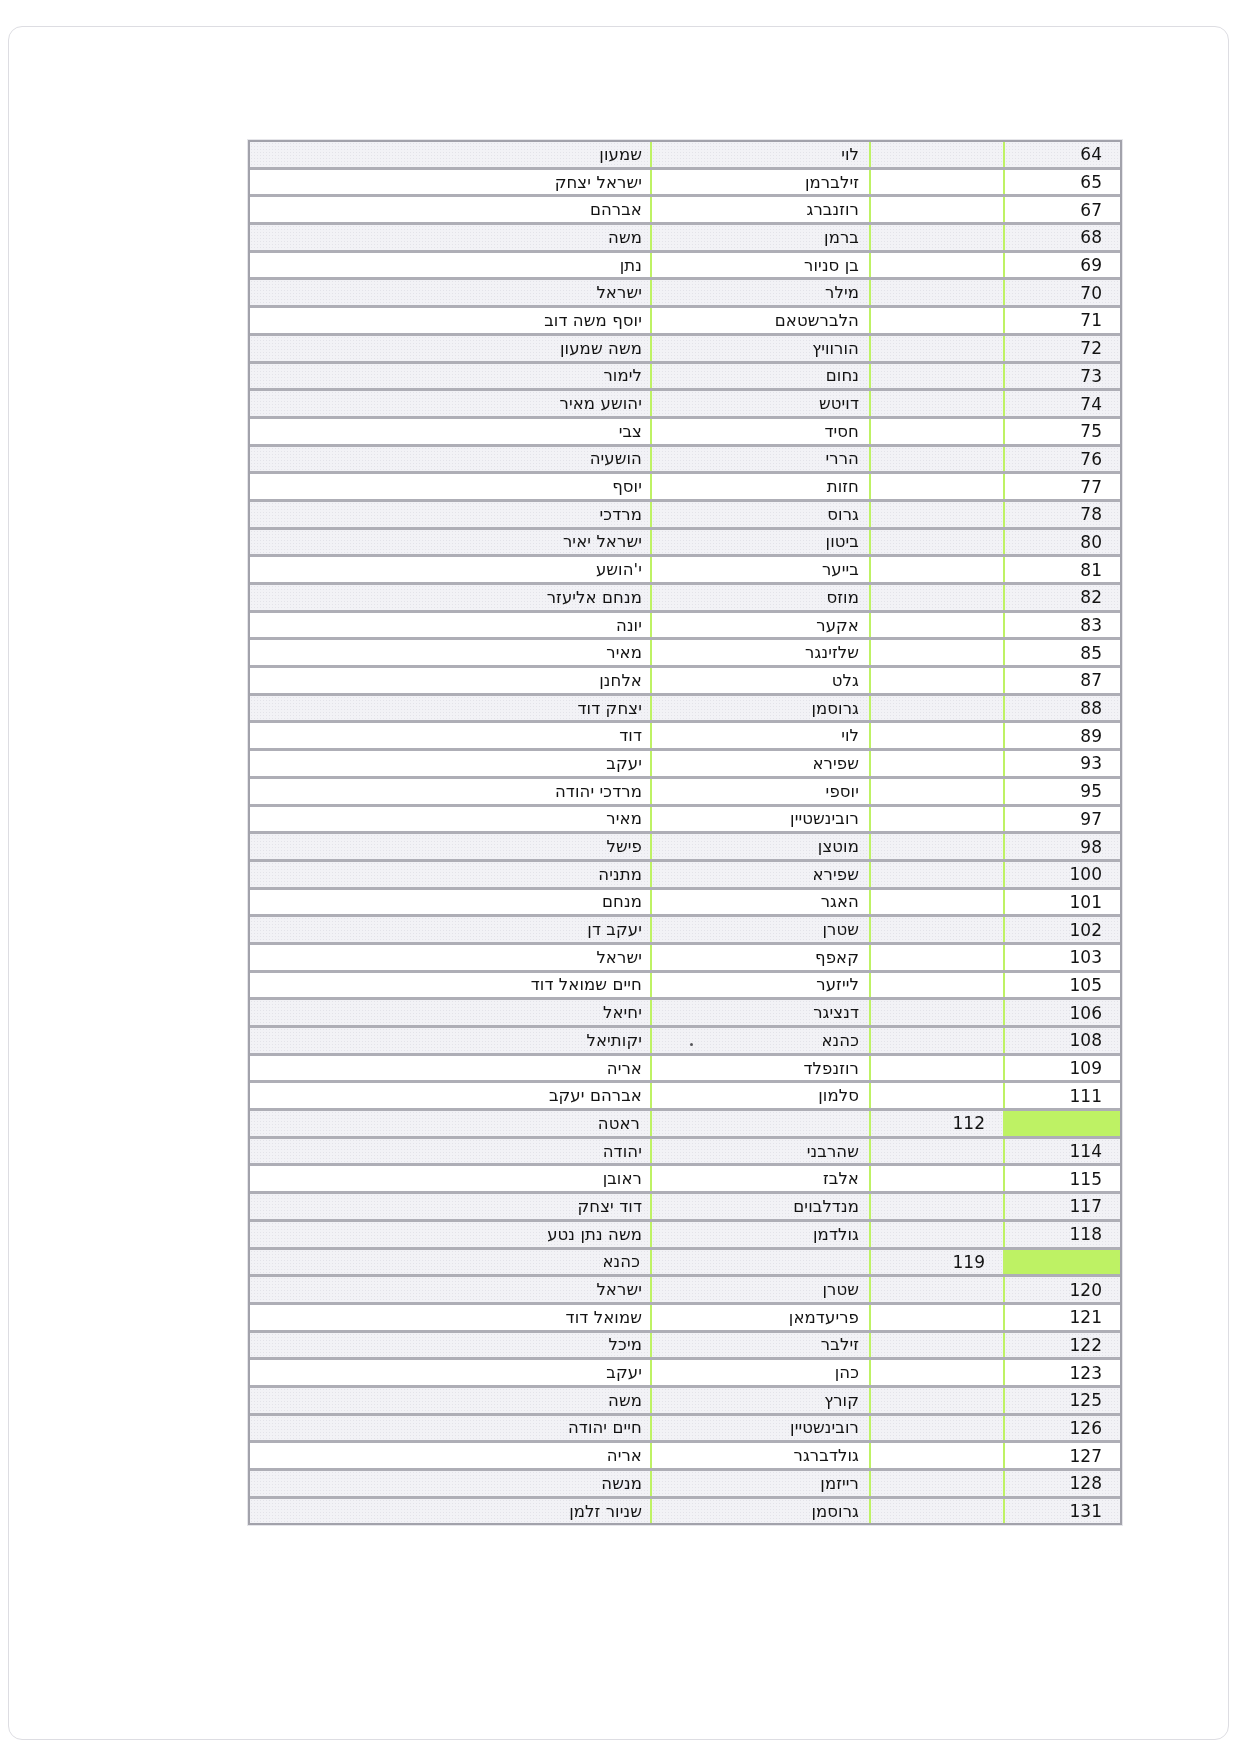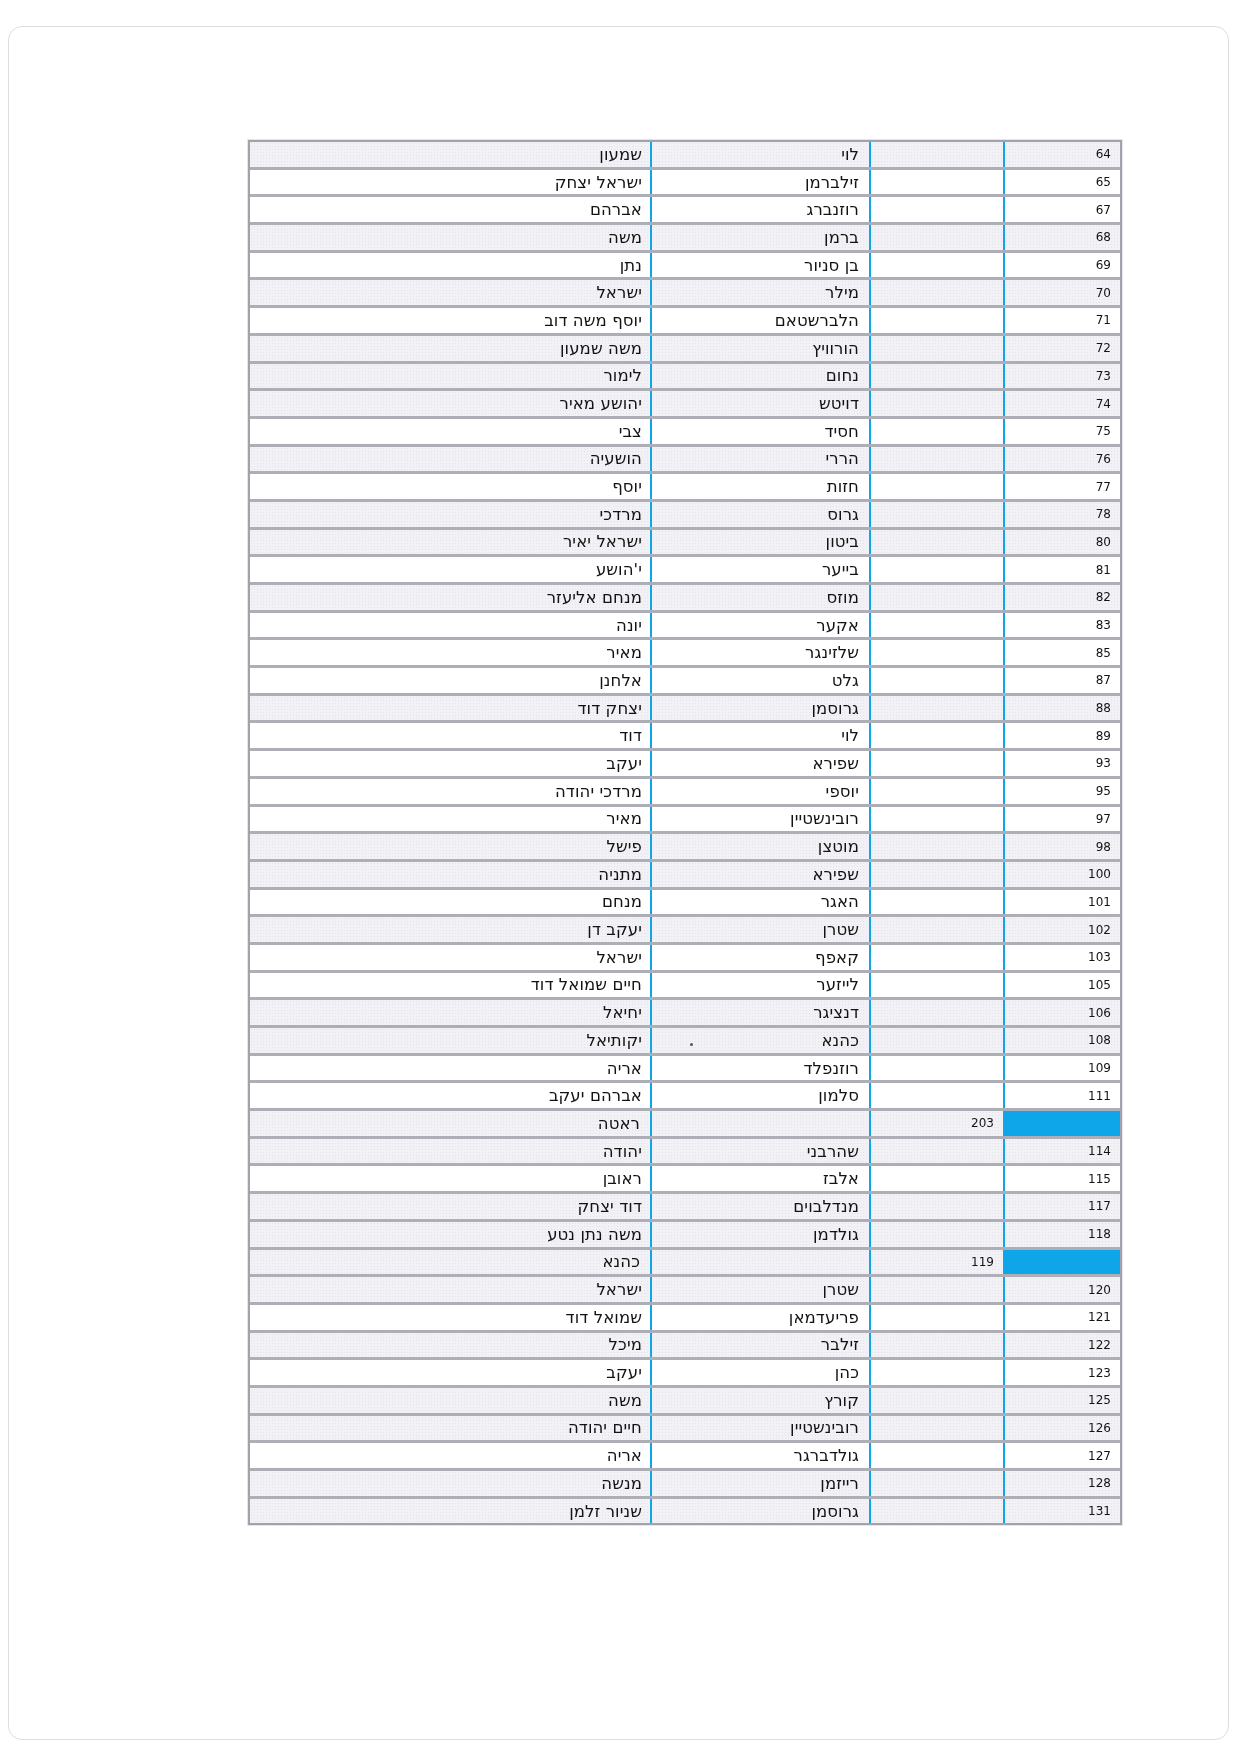--- a/index.html
+++ b/index.html
@@ -21,21 +21,21 @@
     background:#aeaeb6;
     border:2px solid #a2a2ab;
     display:flex; flex-direction:column; gap:3px;
     box-shadow:0 0 0 1px #e6e6ea;
   }
   .t-row {
     display:grid;
     grid-template-columns:400px 217px 132px 115px;
     column-gap:2px;
     height:24.7px;
-    background:#0ea5e9;
+    background:#bef264;
   }
   .cell {
     background:#ffffff;
     color:#131313;
     overflow:hidden;
     white-space:nowrap;
     display:flex;
     align-items:center;
   }
   .t-row.shaded .cell {
@@ -47,22 +47,22 @@
     direction:rtl;
     justify-content:flex-start; 
     padding-right:8px;
     font-size:16.5px;
     letter-spacing:0.1px;
   }
   .cell.surname { padding-right:10px; }
   .cell.num {
     direction:ltr;
     justify-content:flex-end;
-    padding-right:9px;
-    font-size:12px;
+    padding-right:18px;
+    font-size:17px;
   }
   .speck {
     position:absolute; left:690px; top:1043px;
     width:3px; height:3px; border-radius:50%;
     background:#55555a;
   }
 </style>
 </head>
 <body>
 
@@ -275,21 +275,21 @@
   </div>
     <div class="t-row">
     <div class="cell first">אברהם יעקב</div>
     <div class="cell surname">סלמון</div>
     <div class="cell empty"></div>
     <div class="cell num">111</div>
   </div>
     <div class="t-row shaded">
     <div class="cell surname">ראטה</div>
     <div class="cell empty"></div>
-    <div class="cell num">203</div>
+    <div class="cell num">112</div>
   </div>
     <div class="t-row shaded">
     <div class="cell first">יהודה</div>
     <div class="cell surname">שהרבני</div>
     <div class="cell empty"></div>
     <div class="cell num">114</div>
   </div>
     <div class="t-row">
     <div class="cell first">ראובן</div>
     <div class="cell surname">אלבז</div>

